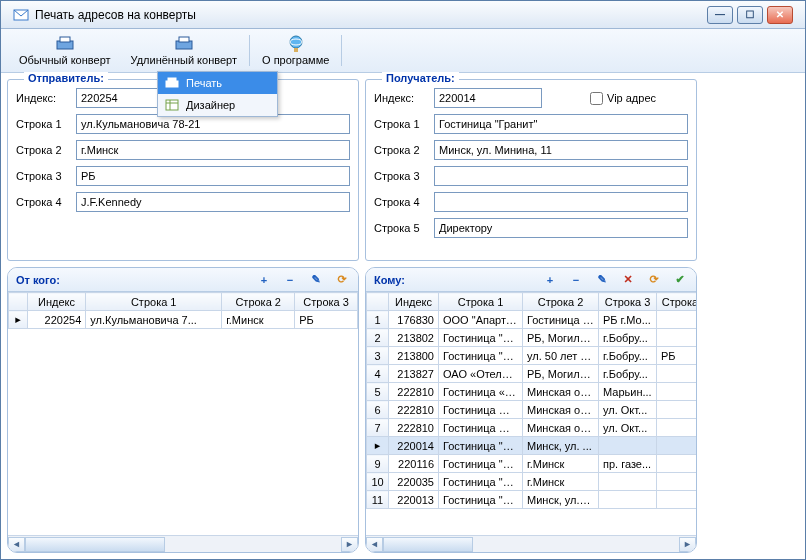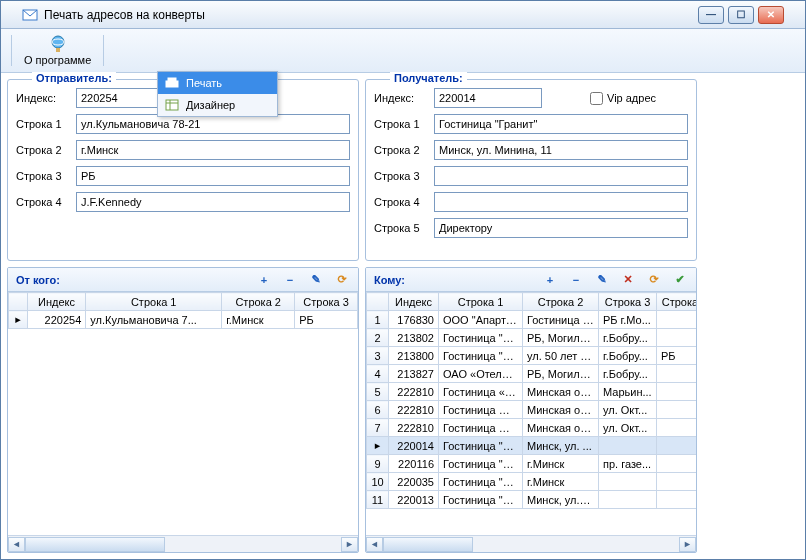--- a/index.html
+++ b/index.html
@@ -1,19 +1,19 @@
 <!DOCTYPE html>
 <html><head>
 <meta charset="utf-8">
 <style>
 * { box-sizing: border-box; margin: 0; padding: 0; font-family: Tahoma, sans-serif; font-size: 11px; }
 body { background: #fff; width: 806px; height: 560px; overflow: hidden; }
 
 .window { width: 806px; height: 560px; border: 1px solid #5a7ea8; background: #fff; display: flex; flex-direction: column; }
-.titlebar { height: 28px; background: linear-gradient(#fafcfe, #dde8f5); display: flex; align-items: center; padding: 0 21px; border-bottom: 1px solid #9fb8d6; }
+.titlebar { height: 28px; background: linear-gradient(#fafcfe, #dde8f5); display: flex; align-items: center; padding: 0 12px; border-bottom: 1px solid #9fb8d6; }
 .title-icon { width: 16px; height: 16px; margin-right: 6px; }
 .title-text { flex: 1; color: #000; font-size: 12px; }
 .win-btns { display: flex; gap: 4px; }
 .wb { width: 26px; height: 18px; border: 1px solid #5d7fa8; border-radius: 3px; background: linear-gradient(#f2f7fd,#cadcf0); display: flex; align-items: center; justify-content: center; color: #31527b; font-weight: bold; font-size: 10px; }
 .wb.close { background: linear-gradient(#f6c8bd,#e86c52); border-color: #b84b32; color: #fff; }
 
 .toolbar { height: 44px; background: linear-gradient(#f5f9fe,#e3edf9); border-bottom: 1px solid #b7cce4; display: flex; padding: 2px 8px; position: relative; }
 .tbtn { display: flex; flex-direction: column; align-items: center; justify-content: center; padding: 2px 10px; cursor: pointer; }
 .tbtn .ico { width: 20px; height: 18px; margin-bottom: 1px; display: flex; align-items: center; justify-content: center; }
 .tbtn .lbl { font-size: 11px; color: #000; white-space: nowrap; }
@@ -23,29 +23,29 @@
 .dd-item { height: 22px; display: flex; align-items: center; padding: 0 6px; gap: 6px; }
 .dd-item.sel { background: #3b8ce8; color: #fff; }
 .dd-item .dico { width: 16px; height: 16px; display: flex; align-items: center; justify-content: center; }
 
 .content { flex: 1; display: flex; padding: 6px; gap: 6px; }
 .leftcol { width: 352px; display: flex; flex-direction: column; gap: 6px; }
 .midcol { width: 332px; display: flex; flex-direction: column; gap: 6px; }
 .rightcol { flex: 1; display: flex; flex-direction: column; gap: 6px; }
 
 .group { border: 1px solid #a7c0de; border-radius: 3px; padding: 8px 8px 6px 8px; position: relative; background: #fff; }
-.group-title { position: absolute; top: -8px; left: 24px; background: #fff; padding: 0 4px; color: #0033aa; font-weight: bold; }
+.group-title { position: absolute; top: -8px; left: 16px; background: #fff; padding: 0 4px; color: #0033aa; font-weight: bold; }
 .frow { display: flex; align-items: center; margin-bottom: 6px; gap: 6px; }
 .flabel { width: 54px; text-align: left; color: #000; }
 .finput { flex: 1; height: 20px; border: 1px solid #7a9ac0; padding: 0 4px; background: #fff; }
 .finput.idx { width: 178px; flex: none; }
 .chk { display: flex; align-items: center; gap: 4px; margin-left: 10px; padding-left: 32px; }
 .chk input { width: 13px; height: 13px; }
 
-.gridgroup { border: 1px solid #a7c0de; border-radius: 2px; background: #fff; display: flex; flex-direction: column; flex: 1; overflow: hidden; }
+.gridgroup { border: 1px solid #a7c0de; border-radius: 10px; background: #fff; display: flex; flex-direction: column; flex: 1; overflow: hidden; }
 .gridhead { height: 24px; background: linear-gradient(#f5f9fe,#e3edf9); border-bottom: 1px solid #b7cce4; display: flex; align-items: center; padding: 0 8px; gap: 10px; }
 .gridhead .gtitle { color: #0033aa; font-weight: bold; margin-right: auto; }
 .ghbtn { width: 16px; height: 16px; display: flex; align-items: center; justify-content: center; color: #2a5a9a; font-weight: bold; cursor: pointer; }
 
 .gridtable { flex: 1; overflow: hidden; position: relative; }
 table { border-collapse: collapse; width: 100%; table-layout: fixed; }
 th, td { border: 1px solid #c8d6e8; height: 18px; padding: 0 4px; text-align: left; white-space: nowrap; overflow: hidden; text-overflow: ellipsis; font-size: 11px; }
 th { background: linear-gradient(#fafcfe,#e8eff9); color: #000; font-weight: normal; text-align: center; }
 td.num { text-align: right; }
 td.rowh { background: linear-gradient(#fafcfe,#e8eff9); text-align: center; width: 20px; }
@@ -74,20 +74,38 @@
     </span>
     <span class="title-text">Печать адресов на конверты</span>
     <div class="win-btns">
       <div class="wb">—</div>
       <div class="wb">☐</div>
       <div class="wb close">✕</div>
     </div>
   </div>
 
   <div class="toolbar">
+    <div class="tbtn">
+      <span class="ico">
+          <svg width="20" height="16">
+            <rect x="2" y="5" width="16" height="8" fill="#6fa5e0" stroke="#2a5a9a"></rect>
+            <rect x="5" y="1" width="10" height="5" fill="#fff" stroke="#2a5a9a"></rect>
+          </svg>
+        </span>
+      <span class="lbl">Обычный конверт</span>
+    </div>
+    <div class="tbtn">
+      <span class="ico">
+          <svg width="20" height="16">
+            <rect x="2" y="5" width="16" height="8" fill="#6fa5e0" stroke="#2a5a9a"></rect>
+            <rect x="5" y="1" width="10" height="5" fill="#fff" stroke="#2a5a9a"></rect>
+          </svg>
+        </span>
+      <span class="lbl">Удлинённый конверт</span>
+    </div>
     <div class="sep"></div>
     <div class="tbtn">
       <span class="ico">
           <svg width="18" height="18">
             <circle cx="9" cy="7" r="6" fill="#5fb5f0" stroke="#2a7aaa"></circle>
             <ellipse cx="9" cy="7" rx="6" ry="3" fill="none" stroke="#fff"></ellipse>
             <rect x="7" y="13" width="4" height="4" fill="#d9b060"></rect>
           </svg>
         </span>
       <span class="lbl">О программе</span>

